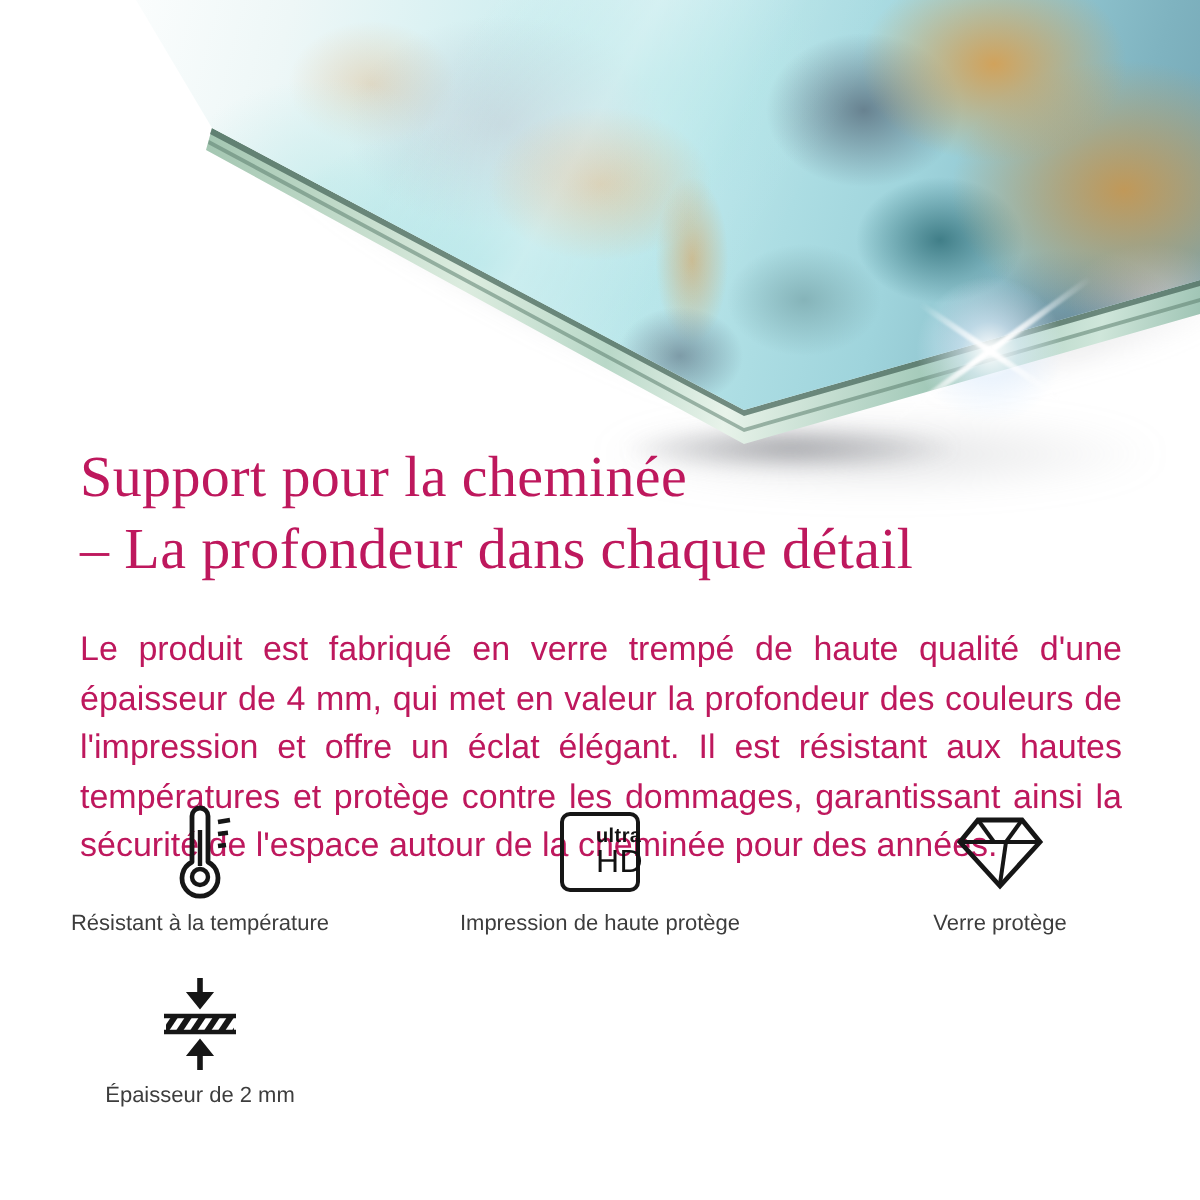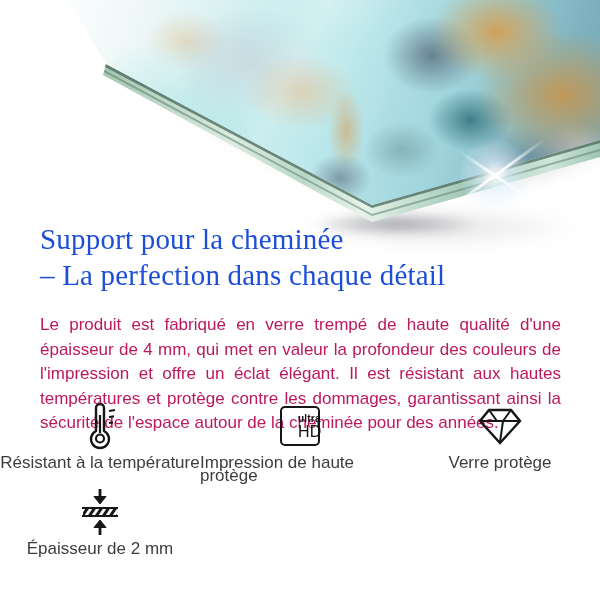--- a/index.html
+++ b/index.html
@@ -59,31 +59,31 @@
   .sparkle .glow{position:absolute;left:-42px;top:-42px;width:84px;height:84px;border-radius:50%;
       background:radial-gradient(circle,rgba(255,255,255,.98) 0%,rgba(226,240,255,.6) 24%,rgba(226,240,255,0) 62%);}
   .sparkle .ray{position:absolute;filter:blur(.4px);}
   .sparkle .ray1{left:-62px;top:-1.5px;width:124px;height:3px;transform:rotate(-36deg);
       background:linear-gradient(90deg,rgba(255,255,255,0),rgba(255,255,255,.95) 42%,#fff 50%,rgba(255,255,255,.95) 58%,rgba(255,255,255,0));}
   .sparkle .ray2{left:-42px;top:-1px;width:84px;height:2.5px;transform:rotate(34deg);
       background:linear-gradient(90deg,rgba(255,255,255,0),#fff 50%,rgba(255,255,255,0));}
 
   
   .title{position:absolute;top:221px;left:40px;width:520px;margin:0;
-      font-family:"Liberation Serif",serif;font-weight:400;color:#1d4ed8;
+      font-family:"Liberation Serif",serif;font-weight:400;color:#be185d;
       font-size:29px;line-height:36px;letter-spacing:.2px;z-index:7;}
   .desc{position:absolute;top:313px;left:40px;width:521px;margin:0;
       font-size:17px;line-height:24.6px;color:#be185d;text-align:justify;}
 
   
   .features{position:absolute;top:401px;left:0;width:600px;
       display:grid;grid-template-columns:repeat(3,1fr);}
   .feature{height:86px;display:flex;flex-direction:column;align-items:center;justify-content:flex-start;}
   .icon-box{height:50px;display:flex;align-items:center;justify-content:center;}
-  .feature .label{margin-top:5px;font-size:17px;color:#3d3d3d;line-height:13px;}
+  .feature .label{margin-top:5px;font-size:11px;color:#3d3d3d;line-height:13px;}
   svg.ic{stroke:#161616;fill:none;stroke-width:2.4;}
   .uhd{width:40px;height:40px;border:2.6px solid #161616;border-radius:5px;box-sizing:border-box;
       display:flex;flex-direction:column;justify-content:center;padding-left:16px;color:#111;}
   .uhd .u{font-size:10px;font-weight:700;line-height:11px;letter-spacing:.2px;}
   .uhd .h{font-size:16px;font-weight:400;line-height:16px;letter-spacing:.2px;}
 </style>
 </head>
 <body>
 
 <div class="page">
@@ -99,21 +99,21 @@
     <div class="glass-face"></div>
     <div class="sparkle">
       <div class="glow"></div>
         <div class="ray ray1"></div>
         <div class="ray ray2"></div>
     </div>
   </div>
 
   <h1 class="title">
     <span>Support pour la cheminée</span><br>
-    <span>– La perfection dans chaque détail</span>
+    <span>– La profondeur dans chaque détail</span>
   </h1>
 
   <p class="desc">Le produit est fabriqué en verre trempé de haute qualité d'une épaisseur de 4 mm, qui met en valeur la profondeur des couleurs de l'impression et offre un éclat élégant. Il est résistant aux hautes températures et protège contre les dommages, garantissant ainsi la sécurité de l'espace autour de la cheminée pour des années.</p>
 
   <div class="features">
 
     <div class="feature">
       <div class="icon-box">
         <svg class="ic" width="38" height="48" viewBox="0 0 36 48">
           <path d="M14,6 a4,4 0 0 1 8,0 V29 a9,9 0 1 1 -8,0 Z" stroke-linejoin="round"></path>

